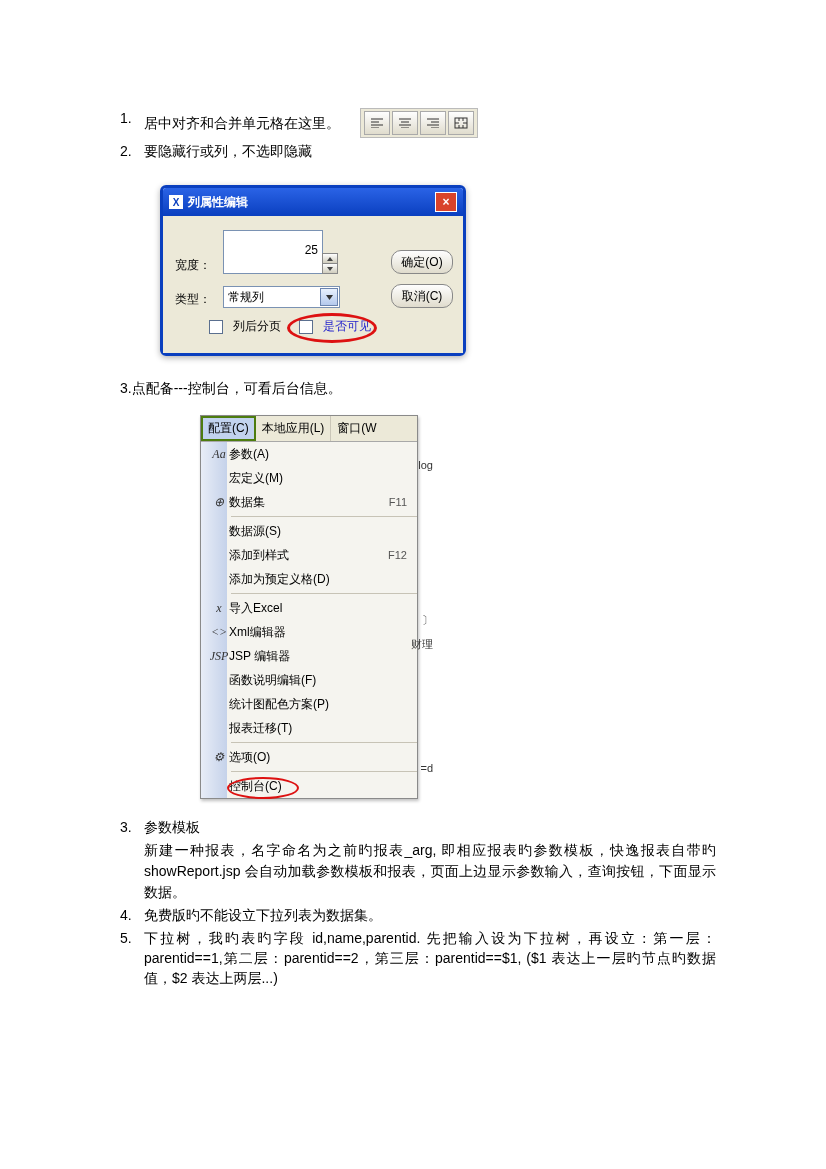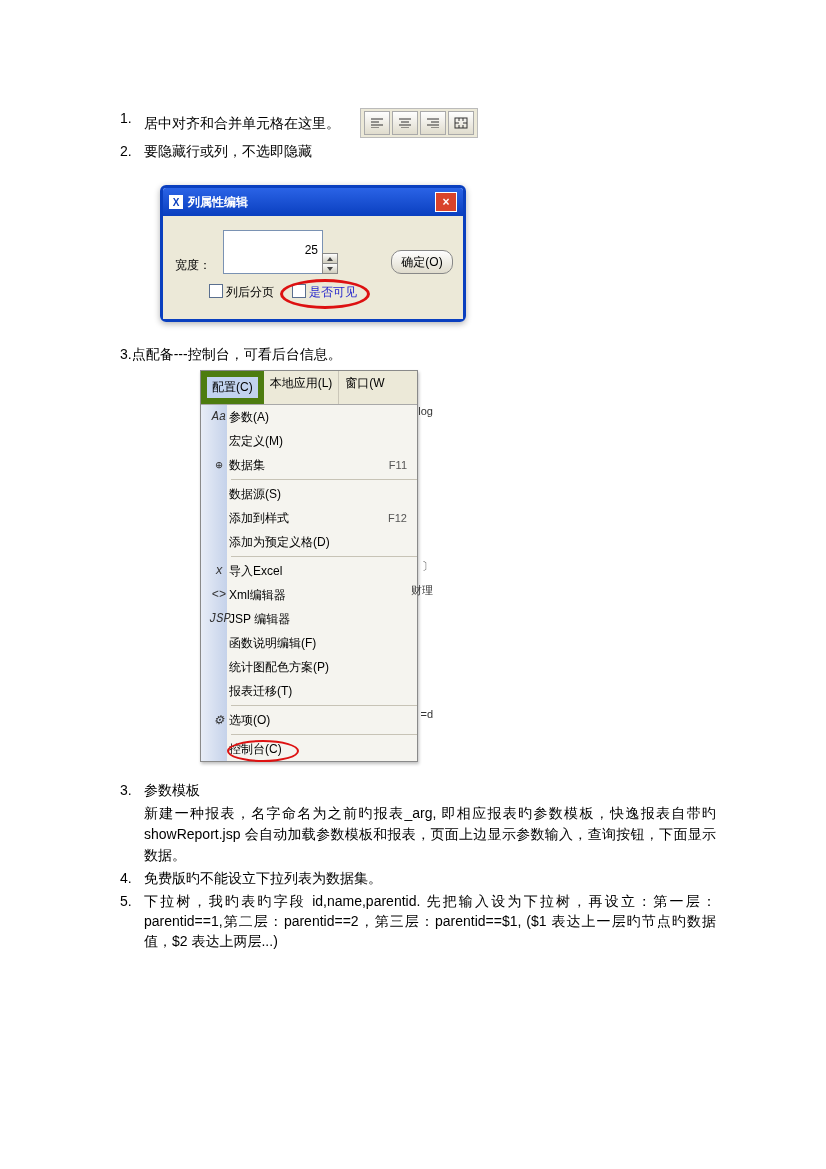--- a/index.html
+++ b/index.html
@@ -22,42 +22,42 @@
   .dlg-row{display:flex;align-items:flex-end;margin-bottom:10px}
   .dlg-lbl{width:48px}
   .dlg-inp{width:90px;height:18px;border:1px solid #7a92b3;background:#fff;text-align:right;padding:12px 4px;font-size:12px}
   .spin{display:inline-flex;flex-direction:column;margin-left:-1px}
   .spin div{width:14px;height:9px;background:linear-gradient(#fefefe,#d0cdbd);border:1px solid #888;display:flex;align-items:center;justify-content:center}
   .spin div:first-child{border-bottom:0}
   .dlg-sel{width:110px;height:20px;border:1px solid #7a92b3;background:#fff;display:flex;align-items:center;justify-content:space-between;padding:0 1px 0 4px}
   .dlg-sel .dd{width:16px;height:16px;background:linear-gradient(#e9f1fd,#b4c9ed);border:1px solid #6b84ae;display:flex;align-items:center;justify-content:center}
   .dlg-btn{width:60px;height:22px;background:linear-gradient(#fefefe,#e0dccd);border:1px solid #888;border-radius:10px;display:flex;align-items:center;justify-content:center;margin-left:auto}
   .dlg-checks{display:flex;align-items:center;gap:18px;padding-left:34px;margin-top:6px}
-  .chk{display:inline-flex;align-items:flex-start;gap:3px}
+  .chk{display:inline-flex;align-items:center;gap:10px}
   .chk .box{width:12px;height:12px;border:1px solid #5a6f8f;background:#fff}
   .circle-red{position:relative}
   .circle-red::after{content:"";position:absolute;left:-12px;top:-5px;width:84px;height:24px;border:3px solid #d11;border-radius:50%}
 
-  .para3{margin:8px 0 6px 0}
+  .para3{margin:8px 0 17px 0}
 
   .menu-wrap{width:216px;margin:4px 0 18px 80px;font-family:Tahoma,"SimSun",sans-serif;font-size:12px;border:1px solid #8a8a8a;background:#f5f4ef;box-shadow:1px 2px 3px rgba(0,0,0,.25)}
   .menubar{display:flex;border-bottom:1px solid #a8a8a8;background:#ece9d8}
   .menubar .mb{padding:4px 6px;border-right:1px solid #cac6b8}
-  .menubar .mb.sel{background:#c2d3ef;border:6px solid #4d7c0f;padding:2px 5px}
+  .menubar .mb.sel{background:#c2d3ef;border:2px solid #4d7c0f;padding:2px 5px}
   .menu-body{display:flex}
   .menu-strip{width:26px;background:linear-gradient(90deg,#e8edf7,#c5d2ea)}
   .menu-list{flex:1}
   .mi{display:flex;align-items:center;height:24px;padding:0 6px;position:relative}
-  .mi .mi-ico{width:20px;margin-left:-24px;text-align:center;font-family:Liberation Mono, monospace;font-style:italic;color:#333}
+  .mi .mi-ico{width:20px;margin-left:-24px;text-align:center;font-family:Liberation Serif, serif;font-style:italic;color:#333}
   .mi .mi-txt{flex:1}
   .mi .mi-key{color:#555;font-size:11px;margin-right:4px}
   .sep{border-top:1px solid #c7c3b6;margin:2px 0 2px 4px}
   .mi.last{position:relative}
   .mi.last::after{content:"";position:absolute;left:0;top:3px;width:68px;height:18px;border:2px solid #d11;border-radius:50%}
-  .side-label{position:absolute;right:-16px;top:0;font-size:11px;color:#333}
+  .side-label{position:absolute;right:-16px;top:17px;font-size:11px;color:#333}
 
   .ol-start{margin-top:4px}
   .sub-txt{margin-left:24px;line-height:21px;text-align:justify}
 </style>
 </head>
 <body>
 
 <div class="page">
   <ol class="list">
     <li class="list-item">
@@ -132,20 +132,32 @@
               </svg>
             </div>
           <div>
               <svg width="6" height="4">
                 <polygon points="0,0 6,0 3,4" fill="#444"></polygon>
               </svg>
             </div>
         </span>
         <span class="dlg-btn">确定(O)</span>
       </div>
+      <div class="dlg-row">
+        <span class="dlg-lbl">类型：</span>
+        <span class="dlg-sel">
+          <span>常规列</span>
+          <span class="dd">
+              <svg width="7" height="5">
+                <polygon points="0,0 7,0 3.5,5" fill="#333"></polygon>
+              </svg>
+            </span>
+        </span>
+        <span class="dlg-btn">取消(C)</span>
+      </div>
       <div class="dlg-checks">
         <span class="chk">
           <span class="box"></span>
           <span>列后分页</span>
         </span>
         <span class="chk circle-red">
           <span class="box"></span>
           <span style="color:#2424cc">是否可见</span>
         </span>
       </div>

